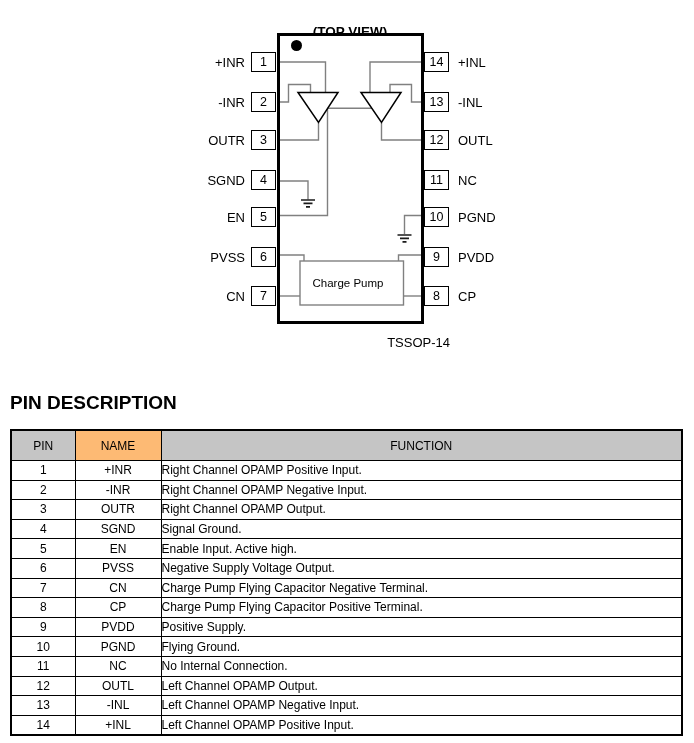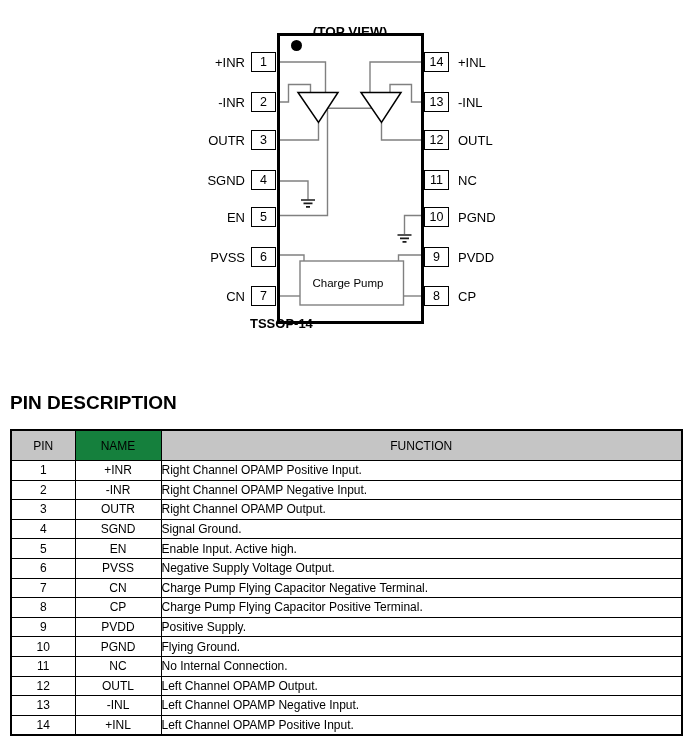--- a/index.html
+++ b/index.html
@@ -34,22 +34,22 @@
     text-align:center; line-height:18px; font-size:12.5px;
   }
   .pinbox-left  { left:251px; }
   .pinbox-right { left:424px; }
   .pinlabel {
     position:absolute; height:21px; line-height:21px; font-size:13px;
   }
   .pinlabel-left  { left:150px; width:95px; text-align:right; }
   .pinlabel-right { left:458px; width:110px; text-align:left; }
   .pkg-name {
-    left:250px; top:316px; width:200px; text-align:left;
-    font-size:13px; font-weight:bold;
+    left:250px; top:335px; width:200px; text-align:right;
+    font-size:13px; font-weight:normal;
   }
 
   
   .section-heading {
     left:10px; top:393px; font-size:19px; font-weight:bold; line-height:20px;
   }
   table.pins {
     position:absolute; left:10px; top:429px; width:673px;
     border-collapse:collapse; table-layout:fixed;
     border:2px solid #000; font-size:12px;
@@ -141,21 +141,21 @@
 
   <table class="pins">
     <colgroup>
         <col class="w-pin">
         <col class="w-name">
         <col>
       </colgroup>
     <thead>
       <tr>
         <th style="background: rgb(197, 197, 197);">PIN</th>
-        <th style="background: #15803d; margin-left: 28px;">NAME</th>
+        <th style="background: #fdba74; margin-left: 28px;">NAME</th>
         <th style="background: rgb(197, 197, 197);">FUNCTION</th>
       </tr>
     </thead>
     <tbody>
       <tr>
           <td class="c-pin">1</td>
           <td class="c-name">+INR</td>
           <td class="c-fn">Right Channel OPAMP Positive Input.</td>
         </tr>
       <tr>

